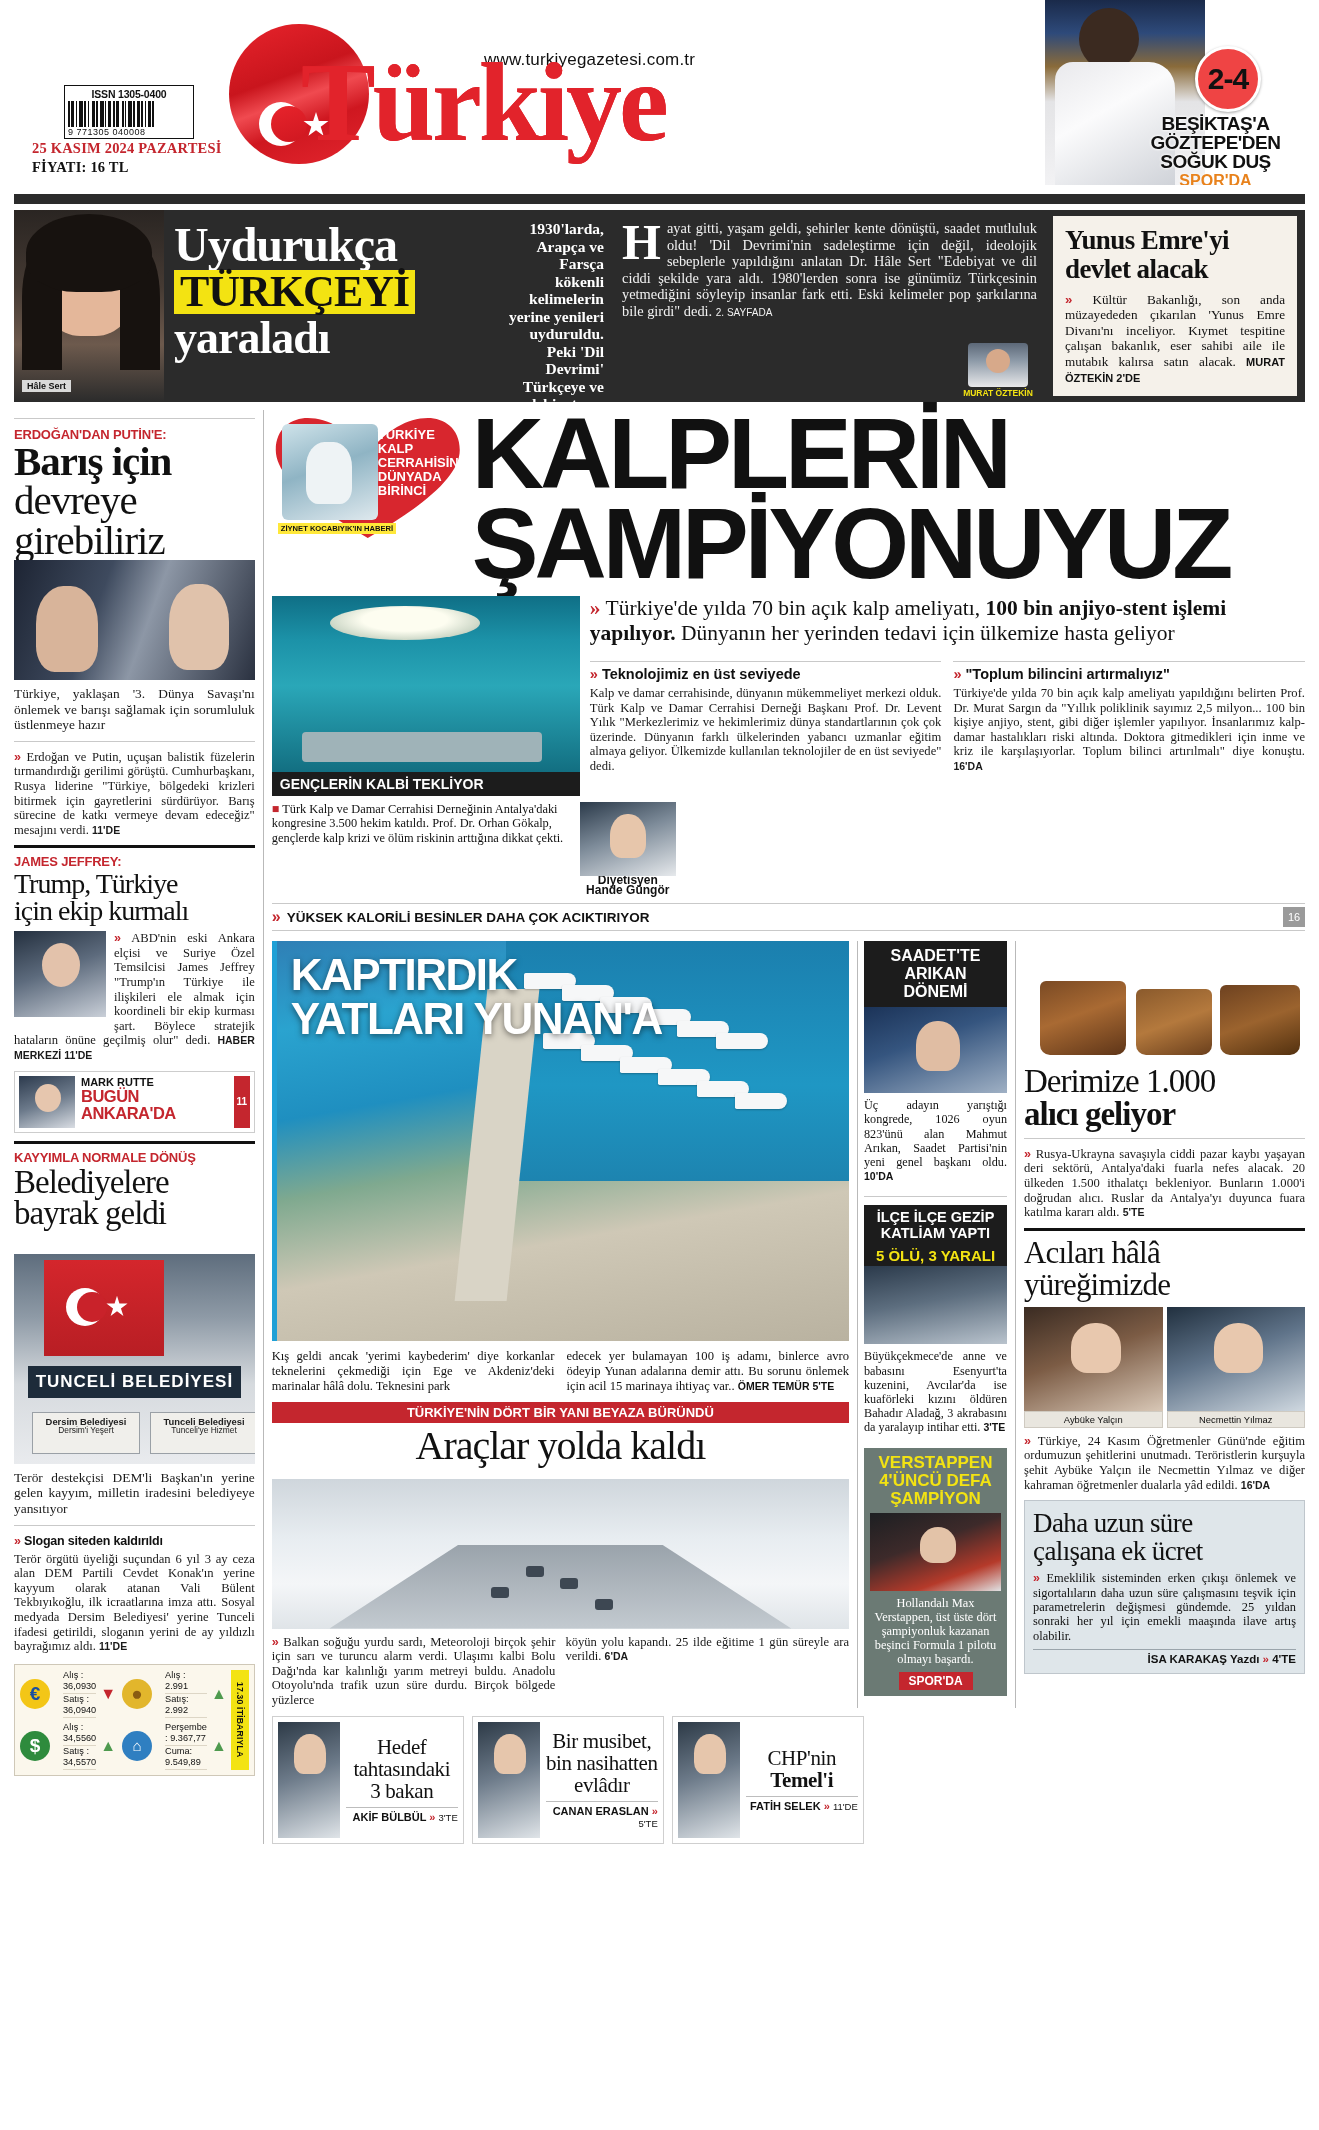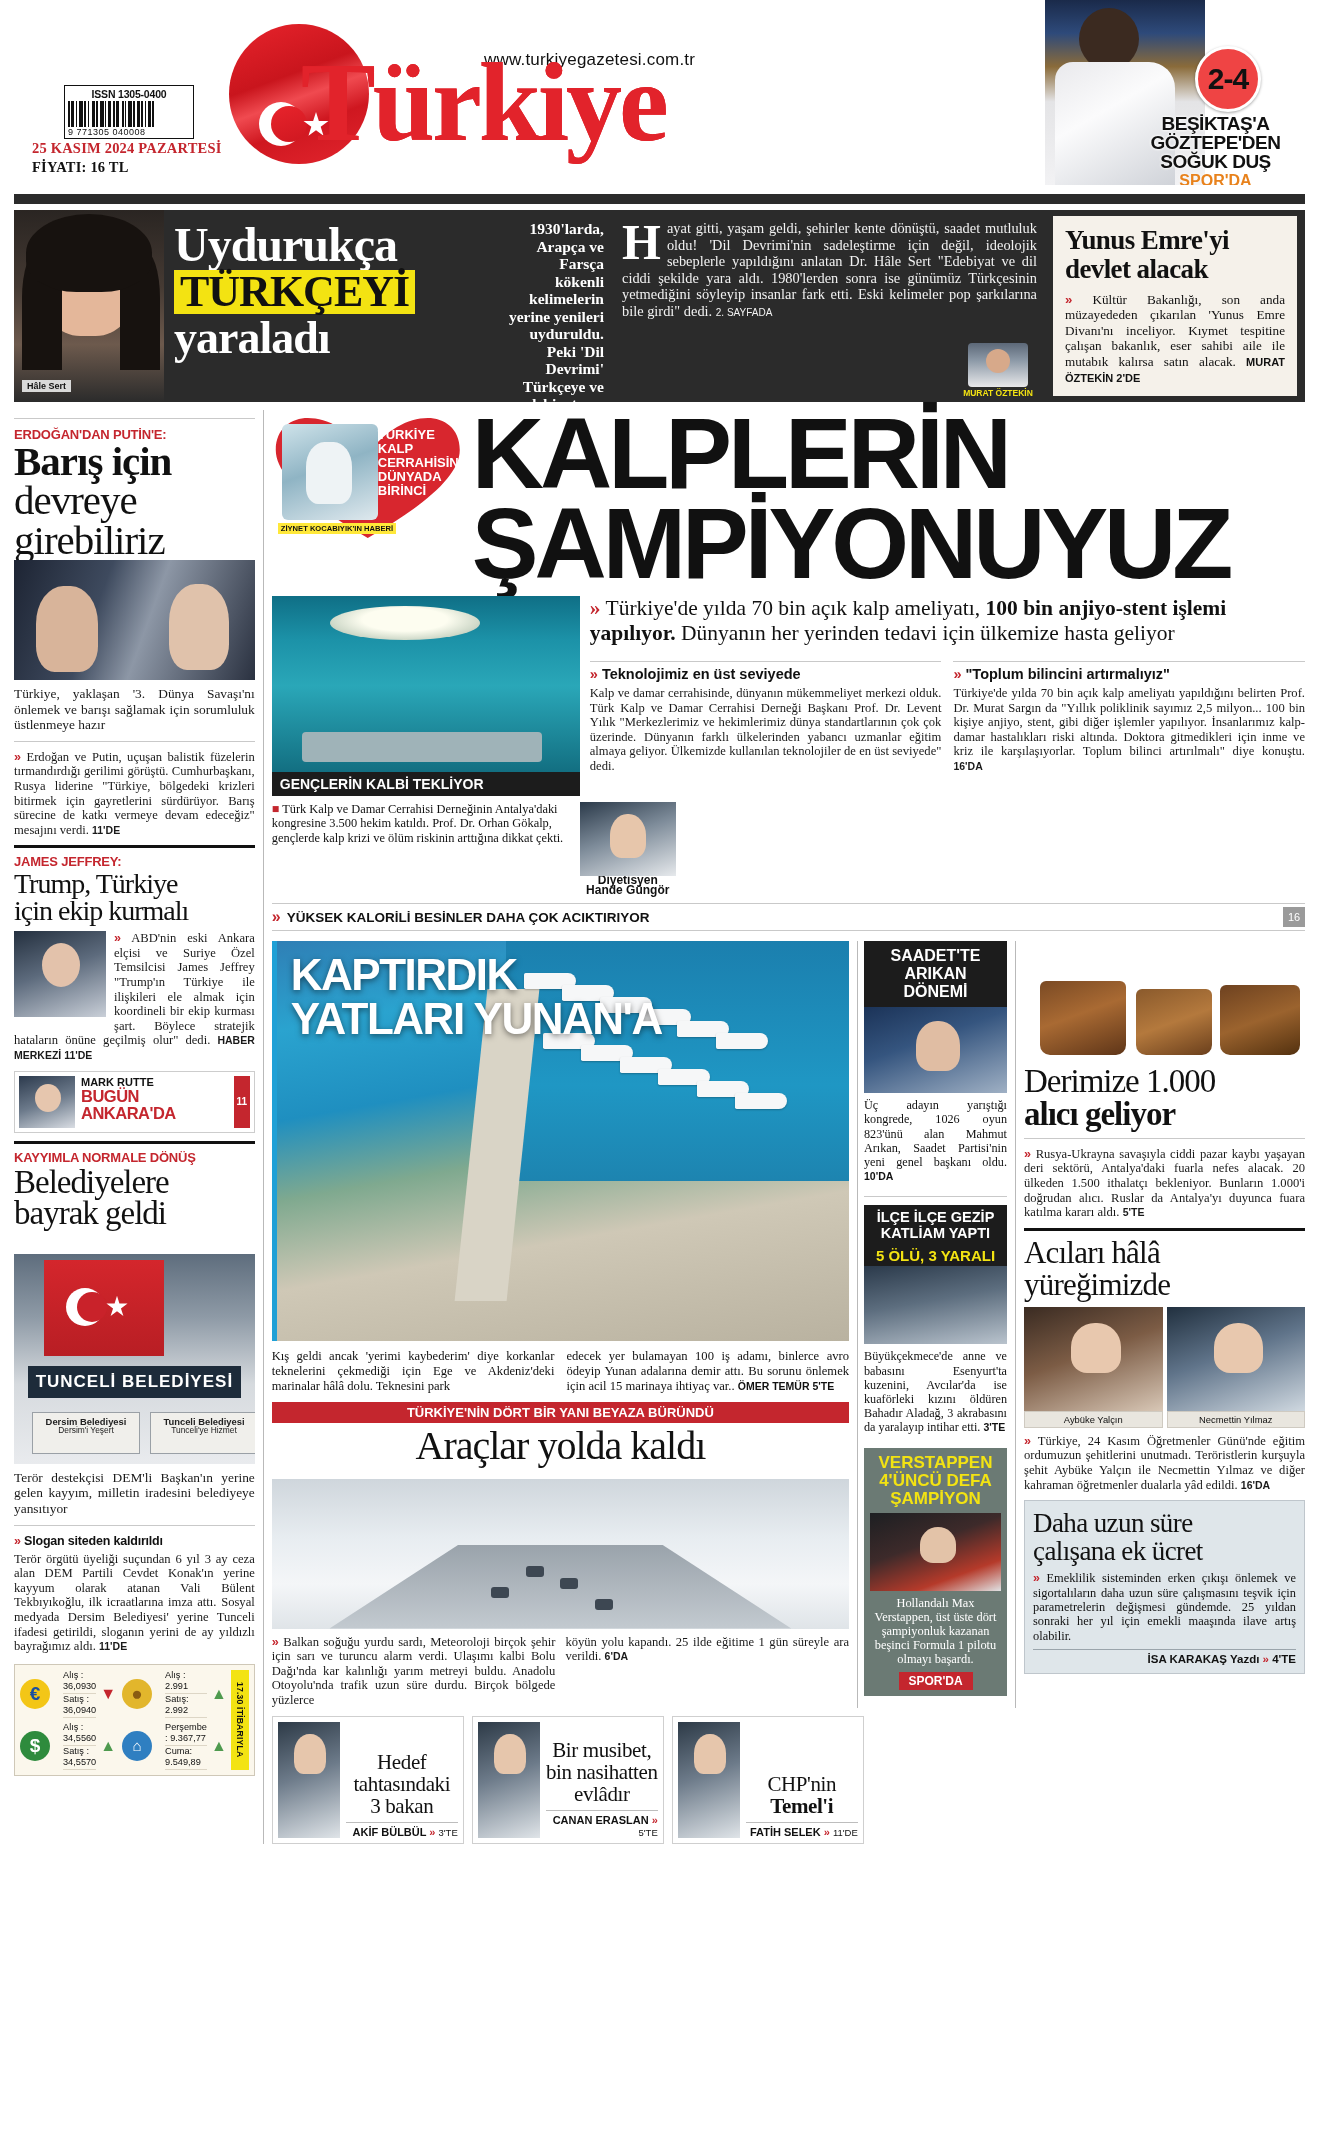--- a/index.html
+++ b/index.html
@@ -592,21 +592,21 @@
   .fx-arrow { flex:0 0 14px; text-align:center; font-size:16px; line-height:16px; }
   .fx-arrow.up { color:#4e9a4e; }
   .fx-arrow.down { color:#c4262e; }
   .fx-side {
     flex:0 0 18px; background:#f3e312; writing-mode:vertical-rl; text-orientation:mixed;
     font-family:"Liberation Sans",sans-serif; font-weight:700; font-size:8.6px;
     display:flex; align-items:center; justify-content:center; letter-spacing:.2px;
   }
 
   .col-card {
-    flex: 0 0 192px; border:1px solid #cfcfcf; display:flex; gap:6px; padding:5px; height:128px;align-items:flex-end;
+    flex: 0 0 192px; border:1px solid #cfcfcf; display:flex; gap:6px; padding:5px; height:128px;
   }
   .col-card .av {
     flex:0 0 62px; height:100%; position:relative; overflow:hidden;
     background: linear-gradient(160deg,#2d3a47 0%,#6d7b8a 45%,#dfe4e8 100%);
   }
   .col-card .av::after {
     content:""; position:absolute; left:16px; top:12px; width:32px; height:40px;
     border-radius:48% 48% 30% 30%; background:#e6c6ac;
   }
   .col-card .tw { flex:1 1 auto; display:flex; flex-direction:column; justify-content:center; }

